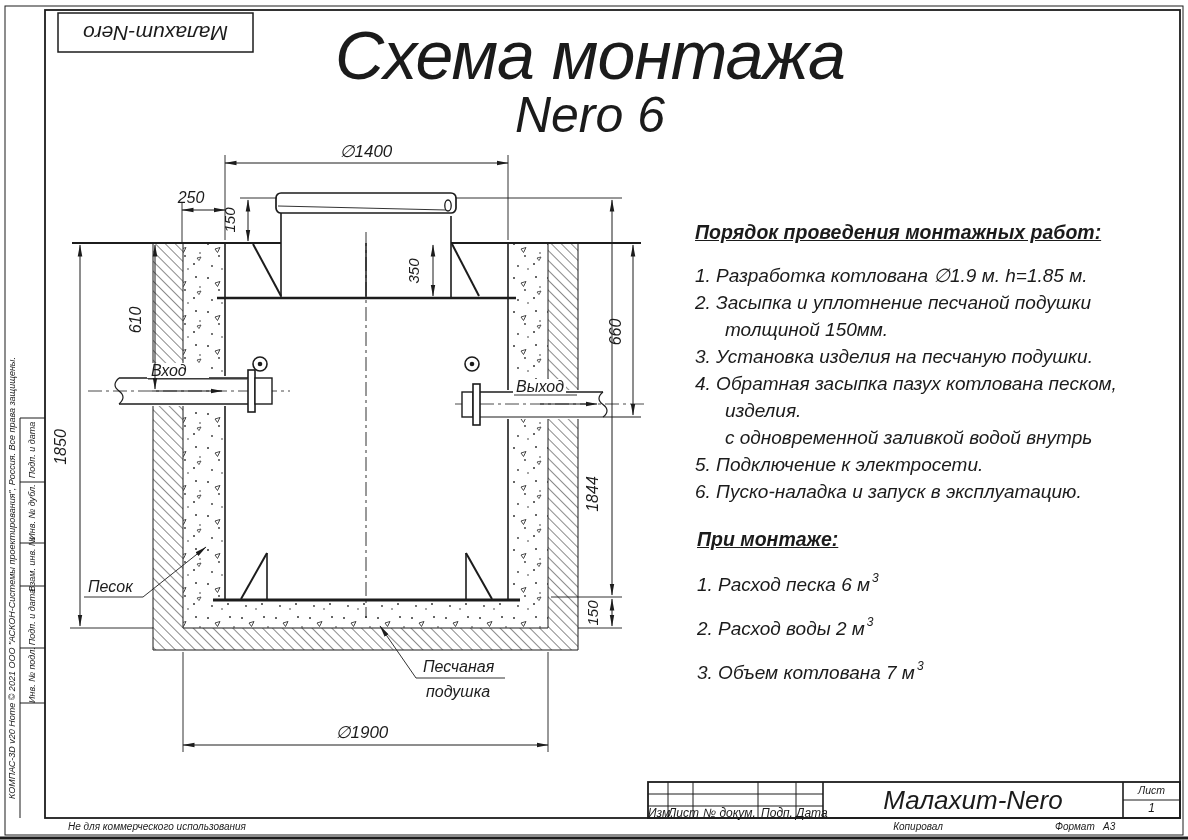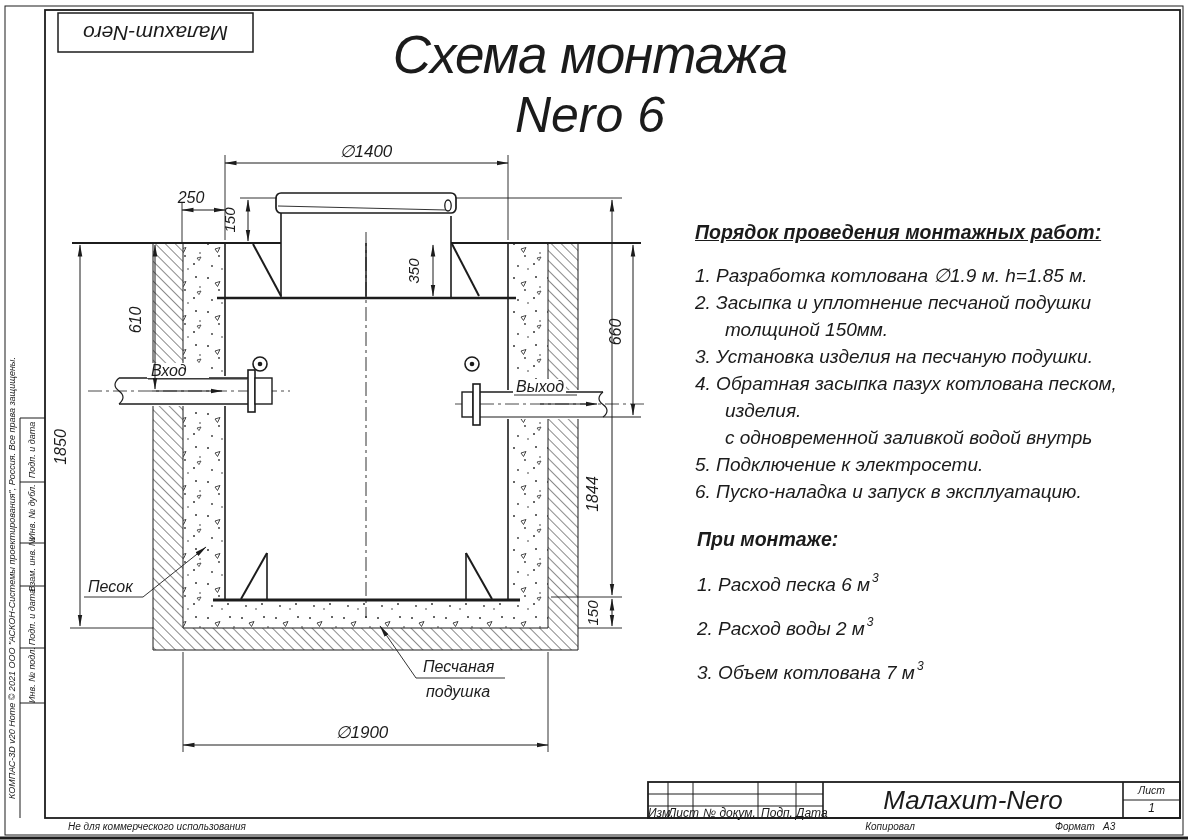--- a/index.html
+++ b/index.html
@@ -1,29 +1,29 @@
 <!DOCTYPE html>
 <html><head>
 <meta charset="utf-8">
 <style>
   html,body{margin:0;padding:0;background:#e8e8e8;}
   .page{position:relative;width:1188px;height:840px;background:#ffffff;
         font-family:"Liberation Sans",sans-serif;color:#1b1b1b;overflow:hidden;}
   .page *{box-sizing:border-box;}
   svg.draw{position:absolute;left:0;top:0;z-index:1;}
   .txt{position:absolute;z-index:2;font-style:italic;}
-  .main-title{left:290px;top:26px;width:600px;text-align:center;font-size:53px;line-height:58px;letter-spacing:-1px;}
+  .main-title{left:290px;top:26px;width:600px;text-align:center;font-size:68px;line-height:58px;letter-spacing:-1px;}
   .main-sub{left:290px;top:88px;width:600px;text-align:center;font-size:50px;line-height:54px;}
   .logo-box{left:58px;top:13px;width:195px;height:39px;display:flex;align-items:center;justify-content:center;z-index:2;position:absolute;}
   .logo-box span{transform:rotate(180deg);font-style:italic;font-size:21px;white-space:nowrap;}
   .instr{left:695px;top:219px;width:488px;font-size:19px;line-height:27px;}
   .instr .hd{font-weight:bold;font-size:19.5px;text-decoration:underline;margin-bottom:16px;}
   .instr .cont{padding-left:30px;}
   .mont{left:697px;top:528px;width:400px;font-size:19px;}
-  .mont .hd{font-weight:bold;font-size:19.5px;margin-bottom:16px;}
+  .mont .hd{font-weight:bold;font-size:19.5px;text-decoration:underline;margin-bottom:16px;}
   .mont .m-item{margin-bottom:15px;line-height:22px;}
   .mont sup{font-size:12px;vertical-align:9px;margin-left:2px;}
   .tb-label{font-size:12px;text-align:center;line-height:12px;}
   .tb-company{left:823px;top:782px;width:300px;height:36px;display:flex;align-items:center;justify-content:center;font-size:26px;}
   .tb-sheet-lbl{left:1123px;top:784px;width:57px;text-align:center;font-size:10.5px;}
   .tb-sheet-num{left:1123px;top:801px;width:57px;text-align:center;font-size:12px;}
   .foot{font-size:10px;}
   .rot{white-space:nowrap;font-size:9px;text-align:center;}
 </style>
 </head>
@@ -251,21 +251,21 @@
 <div class="txt tb-label" style="left:648px;top:807px;width:20px;">Изм.</div>
 <div class="txt tb-label" style="left:668px;top:807px;width:25px;">Лист</div>
 <div class="txt tb-label" style="left:693px;top:807px;width:73px;">№ докум.</div>
 <div class="txt tb-label" style="left:758px;top:807px;width:38px;">Подп.</div>
 <div class="txt tb-label" style="left:796px;top:807px;width:27px;">Дата</div>
 <div class="txt tb-company">Малахит-Nero</div>
 <div class="txt tb-sheet-lbl">Лист</div>
 <div class="txt tb-sheet-num">1</div>
 
 <div class="txt foot" style="left:68px;top:821px;">Не для коммерческого использования</div>
-<div class="txt foot" style="left:850px;top:821px;width:80px;text-align:center;">Копировал</div>
+<div class="txt foot" style="left:878px;top:821px;width:80px;text-align:center;">Копировал</div>
 <div class="txt foot" style="left:1055px;top:821px;">Формат</div>
 <div class="txt foot" style="left:1103px;top:821px;">А3</div>
 
 <div class="txt rot" style="left:-168px;top:614px;width:360px;transform:rotate(-90deg);">КОМПАС-3D v20 Home © 2021 ООО "АСКОН-Системы проектирования", Россия. Все права защищены.</div>
 <div class="txt rot" style="left:-28px;top:445px;width:120px;transform:rotate(-90deg);">Подп. и дата</div>
 <div class="txt rot" style="left:-28px;top:507px;width:120px;transform:rotate(-90deg);">Инв. № дубл.</div>
 <div class="txt rot" style="left:-28px;top:559px;width:120px;transform:rotate(-90deg);">Взам. инв. №</div>
 <div class="txt rot" style="left:-28px;top:612px;width:120px;transform:rotate(-90deg);">Подп. и дата</div>
 <div class="txt rot" style="left:-28px;top:670px;width:120px;transform:rotate(-90deg);">Инв. № подл.</div>
 

